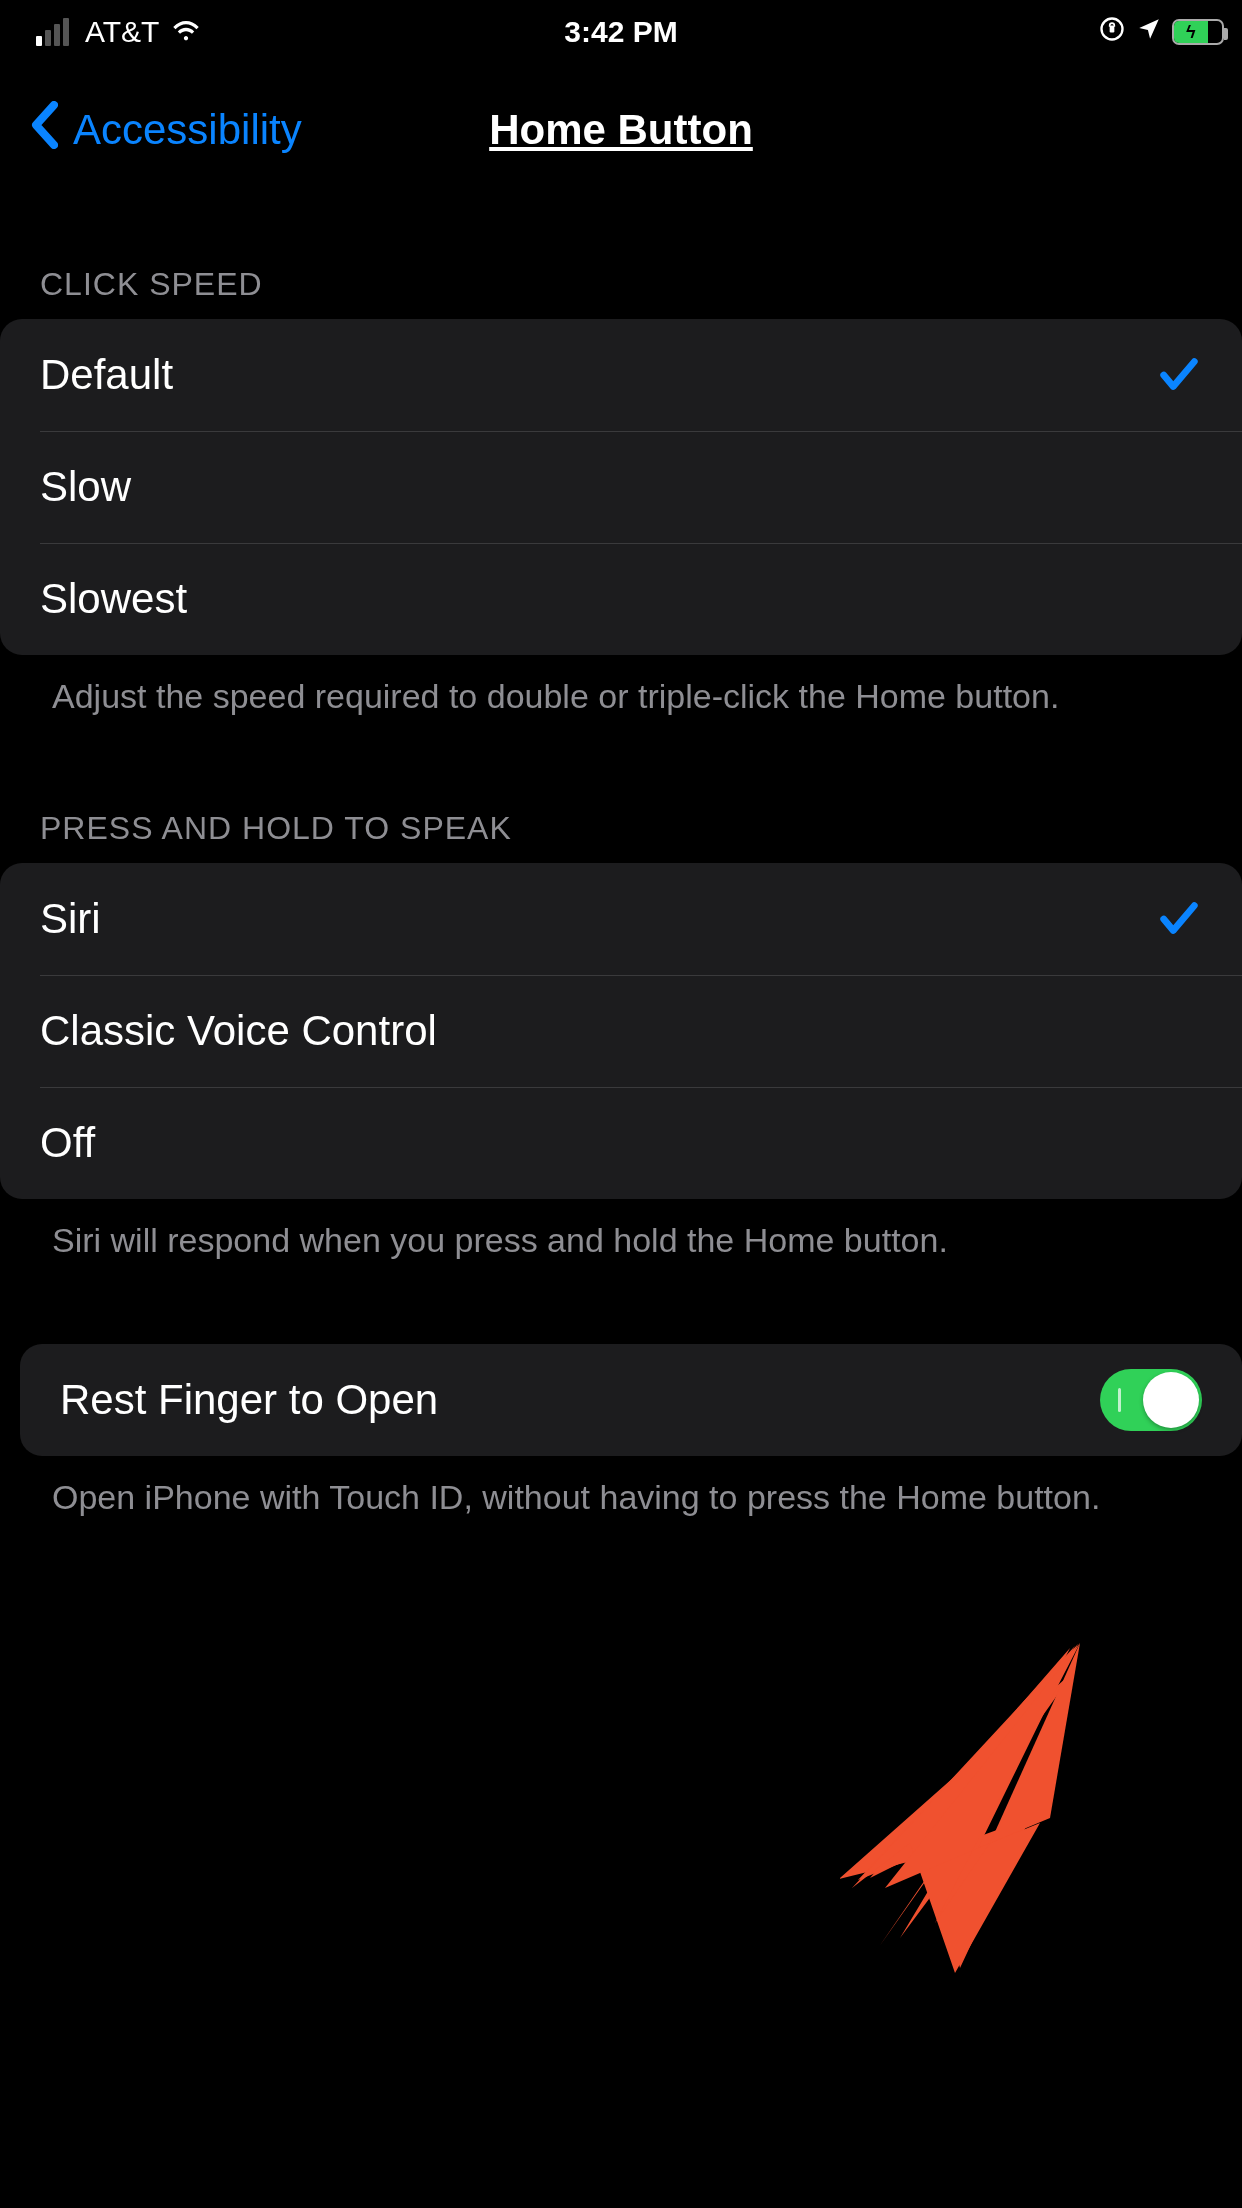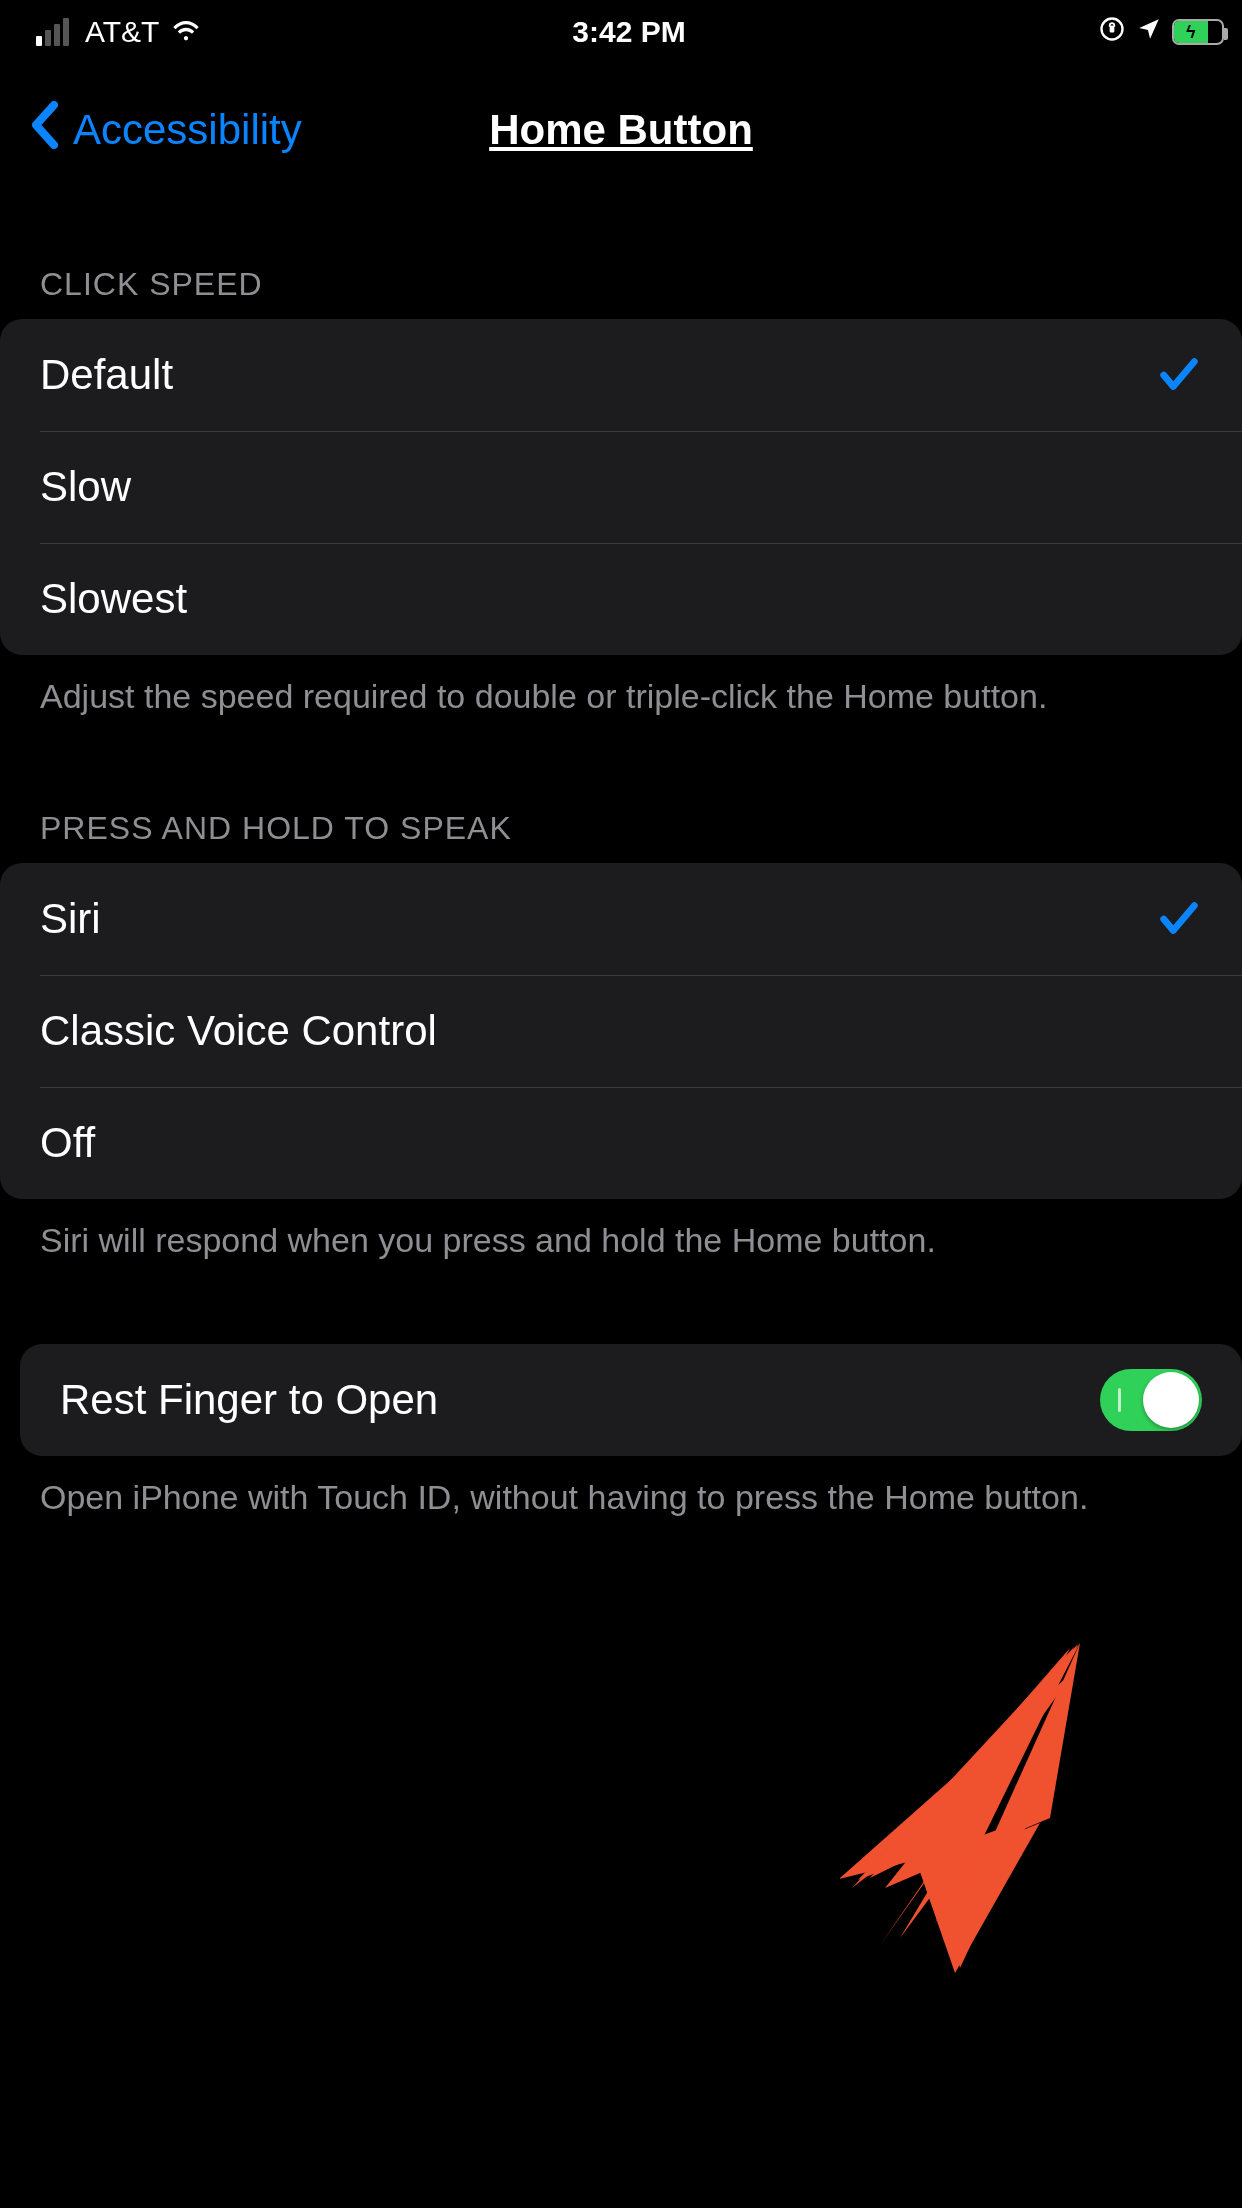--- a/index.html
+++ b/index.html
@@ -16,21 +16,21 @@
   .status-bar {
     height: 64px;
     display: flex;
     align-items: center;
     justify-content: space-between;
     padding: 0 18px 0 36px;
     font-size: 30px;
     font-weight: 600;
   }
   .status-left, .status-right { display: flex; align-items: center; gap: 10px; }
-  .status-center { position: absolute; left: 50%; transform: translateX(-50%); font-size: 30px; font-weight: 600; margin-left: 8px; }
+  .status-center { position: absolute; left: 50%; transform: translateX(-50%); font-size: 30px; font-weight: 600; }
 
   .signal-bars { display: flex; align-items: flex-end; gap: 3px; }
   .signal-bars span { width: 6px; background: #555; border-radius: 1px; }
   .signal-bars span:nth-child(1){height:10px; background:#fff;}
   .signal-bars span:nth-child(2){height:16px;}
   .signal-bars span:nth-child(3){height:22px;}
   .signal-bars span:nth-child(4){height:28px;}
 
   .wifi-icon svg { width: 34px; height: 34px; }
   .location-icon svg { width: 26px; height: 26px; }
@@ -72,21 +72,21 @@
   
   .section-header {
     padding: 70px 40px 16px 40px;
     color: #8e8e93;
     font-size: 32px;
     letter-spacing: 1px;
     text-transform: uppercase;
   }
   .section-header.tight { padding-top: 90px; }
   .section-footer {
-    padding: 18px 40px 0 40px;
+    padding: 18px 40px 0 52px;
     color: #8e8e93;
     font-size: 34px;
     line-height: 1.38;
   }
 
   .group { background: #1c1c1e; border-radius: 22px; }
   .row {
     display: flex; align-items: center; justify-content: space-between;
     padding: 0 40px;
     height: 112px;

